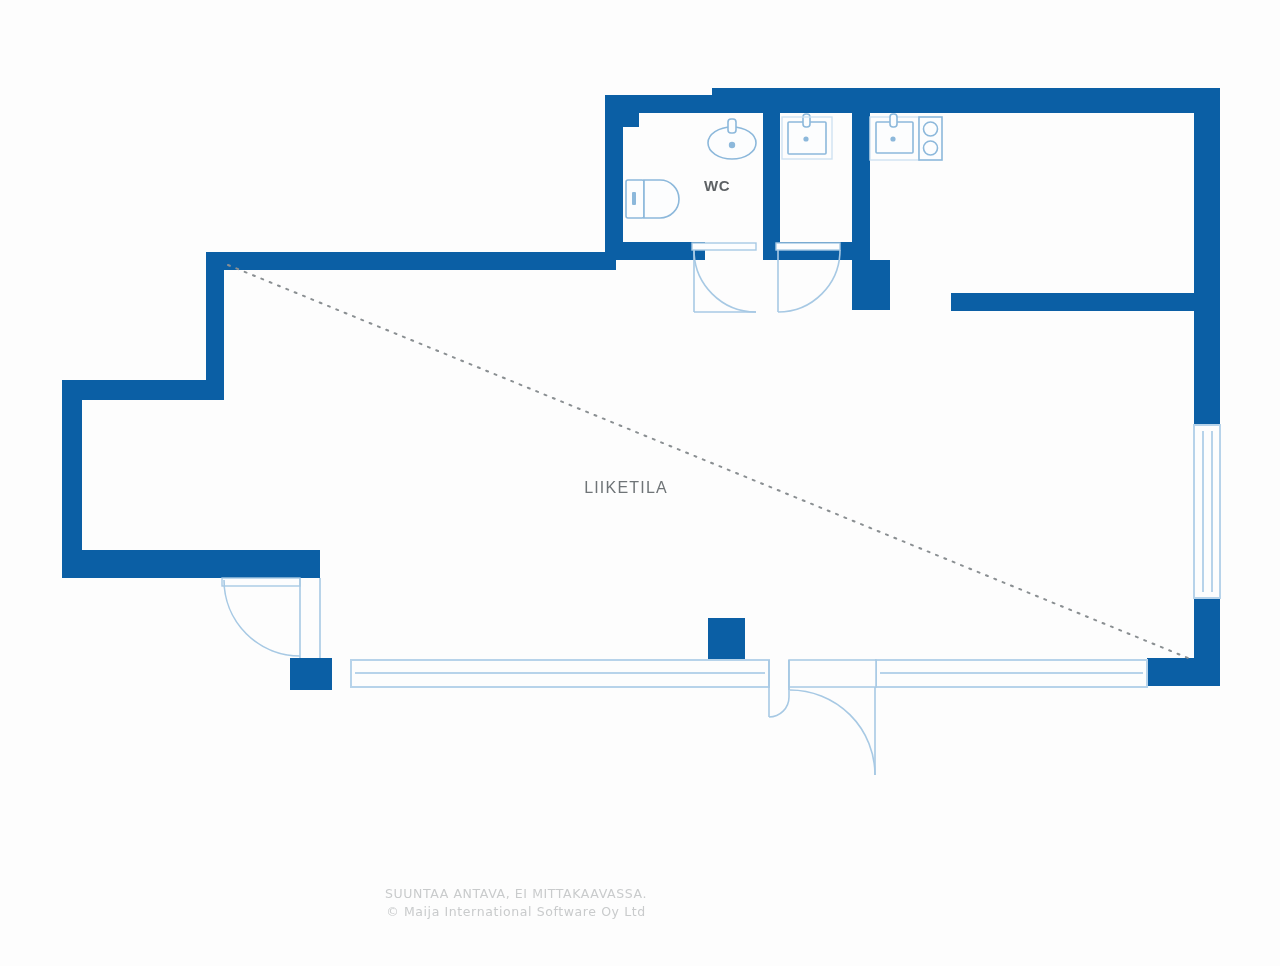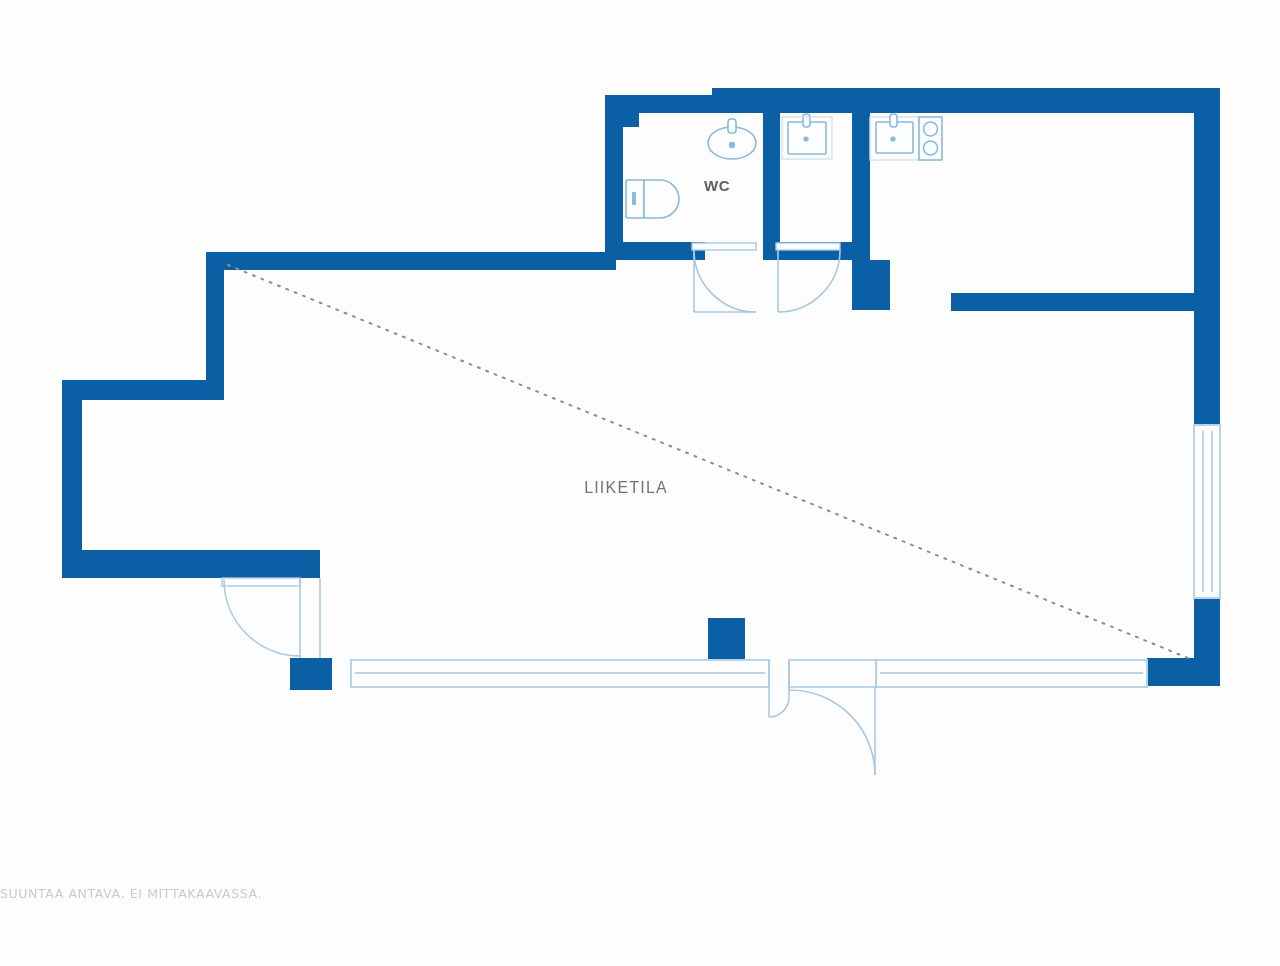--- a/index.html
+++ b/index.html
@@ -25,20 +25,21 @@
     top: 0;
     width: 1280px;
     height: 966px;
     display: block;
   }
   .footer-block {
     position: absolute;
     left: 0;
     top: 885px;
     width: 1032px;
+    text-align: center;
     pointer-events: none;
   }
   .footer-line {
     font-family: "DejaVu Sans", sans-serif;
     font-size: 12.5px;
     letter-spacing: 0.6px;
     color: #c9cbcc;
     line-height: 18px;
     white-space: pre;
   }
@@ -191,15 +192,16 @@
     <line x1="228" y1="265" x2="1188" y2="658" stroke="#8a8f92" stroke-width="2" stroke-dasharray="2 7" stroke-linecap="round"></line>
 
     <text class="plan-label room-label-main" x="626" y="493" text-anchor="middle">LIIKETILA</text>
 
     <text class="plan-label room-label-wc" x="717" y="191" text-anchor="middle">WC</text>
 
   </svg>
 
   <div class="footer-block">
     <div class="footer-line">SUUNTAA ANTAVA, EI MITTAKAAVASSA.</div>
+    <div class="footer-line">© Maija International Software Oy Ltd</div>
   </div>
 
 </div>
 
 </body></html>

